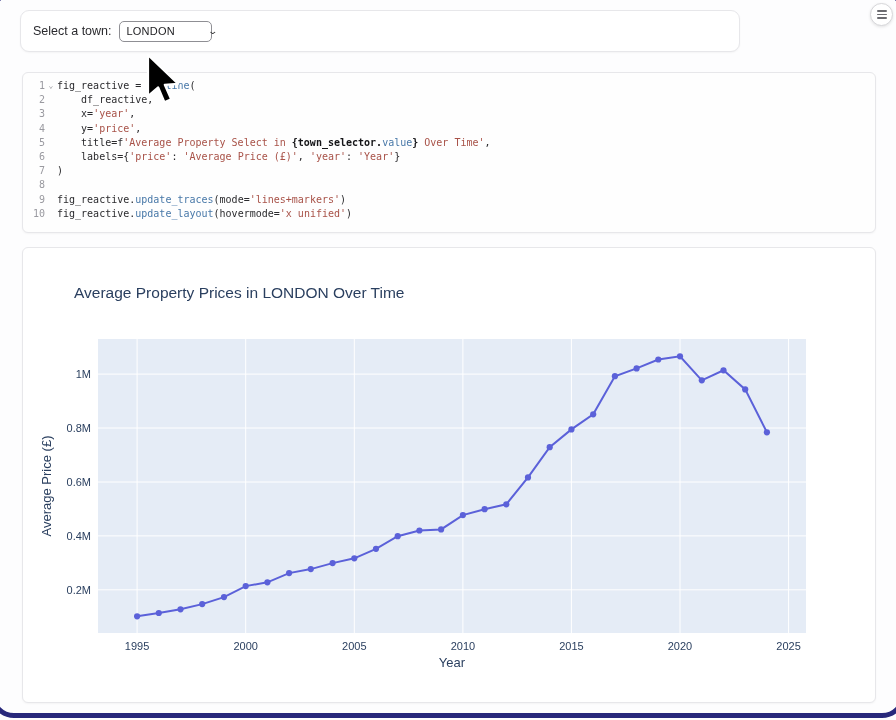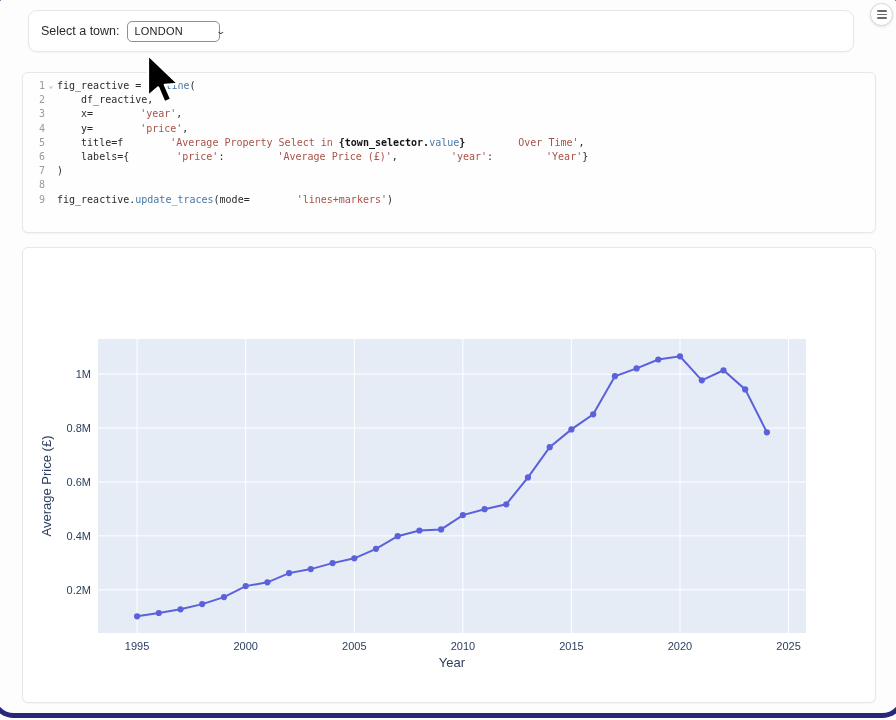--- a/index.html
+++ b/index.html
@@ -15,39 +15,39 @@
     border-radius:50%; background:#fff; border:1px solid #d7d7da;
     box-shadow:0 1px 3px rgba(0,0,0,.10); display:flex; align-items:center;
     justify-content:center; z-index:6; }
   .menu-glyph { display:flex; flex-direction:column; gap:2px; }
   .menu-glyph i { display:block; width:10px; height:1.6px; background:#6b6b70; border-radius:1px; }
 
   .card { position:absolute; background:#fff; border:1px solid #e7e7ea;
     border-radius:9px; box-shadow:0 1px 2px rgba(0,0,0,.04); }
 
   
-  .top-card { left:28px; top:10px; width:826px; height:42px;
+  .top-card { left:20px; top:10px; width:720px; height:42px;
     display:flex; align-items:center; padding-left:12px; }
   .sel-label { font-size:12.5px; color:#2a2a2e; margin-right:7px; }
   .select { width:93px; height:21px; border:1px solid #8f8f94; border-radius:5px;
     background:#fff; display:flex; align-items:center; padding:0 7px;
     justify-content:space-between; cursor:pointer;gap:34px; }
   .select .val { font-size:11px; color:#1c1c1f; letter-spacing:.2px; }
   .chev { font-size:9px; color:#333; line-height:1; transform:scaleX(1.4); }
 
   
   .code-card { left:22px; top:72px; width:854px; height:161px; border-radius:6px;
     padding-top:6px; overflow:hidden; background:#fefefe; }
   .cl { display:flex; height:14.2px; line-height:14.2px;
     font-family:"DejaVu Sans Mono","Liberation Mono",monospace; font-size:10px; }
   .ln { width:22px; text-align:right; color:#9a9aa0; flex:0 0 auto; }
   .fold { width:12px; text-align:center; color:#9a9aa0; font-size:8px; flex:0 0 auto; }
   .codetxt { white-space:pre; color:#2b2b2e; }
   .tk-d { color:#2b2b2e; }
-  .tk-s { color:#a85248;margin-left:47px; }
+  .tk-s { color:#a85248; }
   .tk-m { color:#4878a8; }
   .tk-b { color:#141417; font-weight:bold;text-align:right; }
 
   
   .chart-card { left:22px; top:247px; width:854px; height:456px; border-radius:6px; }
   .chart-title { position:absolute; left:51px; top:36px; font-size:15.5px; color:#2a3f5f; }
   #plot { position:absolute; left:0; top:0; }
   .tick { font-size:11px; fill:#2a3f5f; font-family:"Liberation Sans",sans-serif; }
   .axis-title { font-size:13px; fill:#2a3f5f; font-family:"Liberation Sans",sans-serif; }
 
@@ -115,24 +115,30 @@
       <div class="cl">
         <span class="ln">8</span>
         <span class="fold"></span>
         <span class="codetxt"></span>
       </div>
       <div class="cl">
         <span class="ln">9</span>
         <span class="fold"></span>
         <span class="codetxt"><span class="tk-d">fig_reactive.</span><span class="tk-m">update_traces</span><span class="tk-d">(mode=</span><span class="tk-s">'lines+markers'</span><span class="tk-d">)</span></span>
       </div>
+      <div class="cl">
+        <span class="ln">10</span>
+        <span class="fold"></span>
+        <span class="codetxt"><span class="tk-d">fig_reactive.</span><span class="tk-m">update_layout</span><span class="tk-d">(hovermode=</span><span class="tk-s">'x unified'</span><span class="tk-d">)</span></span>
+      </div>
     </div>
 </div>
 
 <div class="card chart-card">
+  <div class="chart-title">Average Property Prices in LONDON Over Time</div>
   <svg id="plot" width="854" height="456">
       <rect x="75" y="91" width="708" height="294" fill="#e5ecf6"></rect>
       <line x1="114.1" x2="114.1" y1="91" y2="385" stroke="#ffffff" stroke-width="1"></line>
       <text class="tick" x="114.1" y="402" text-anchor="middle">1995</text>
       <line x1="222.7" x2="222.7" y1="91" y2="385" stroke="#ffffff" stroke-width="1"></line>
       <text class="tick" x="222.7" y="402" text-anchor="middle">2000</text>
       <line x1="331.3" x2="331.3" y1="91" y2="385" stroke="#ffffff" stroke-width="1"></line>
       <text class="tick" x="331.3" y="402" text-anchor="middle">2005</text>
       <line x1="439.9" x2="439.9" y1="91" y2="385" stroke="#ffffff" stroke-width="1"></line>
       <text class="tick" x="439.9" y="402" text-anchor="middle">2010</text>

